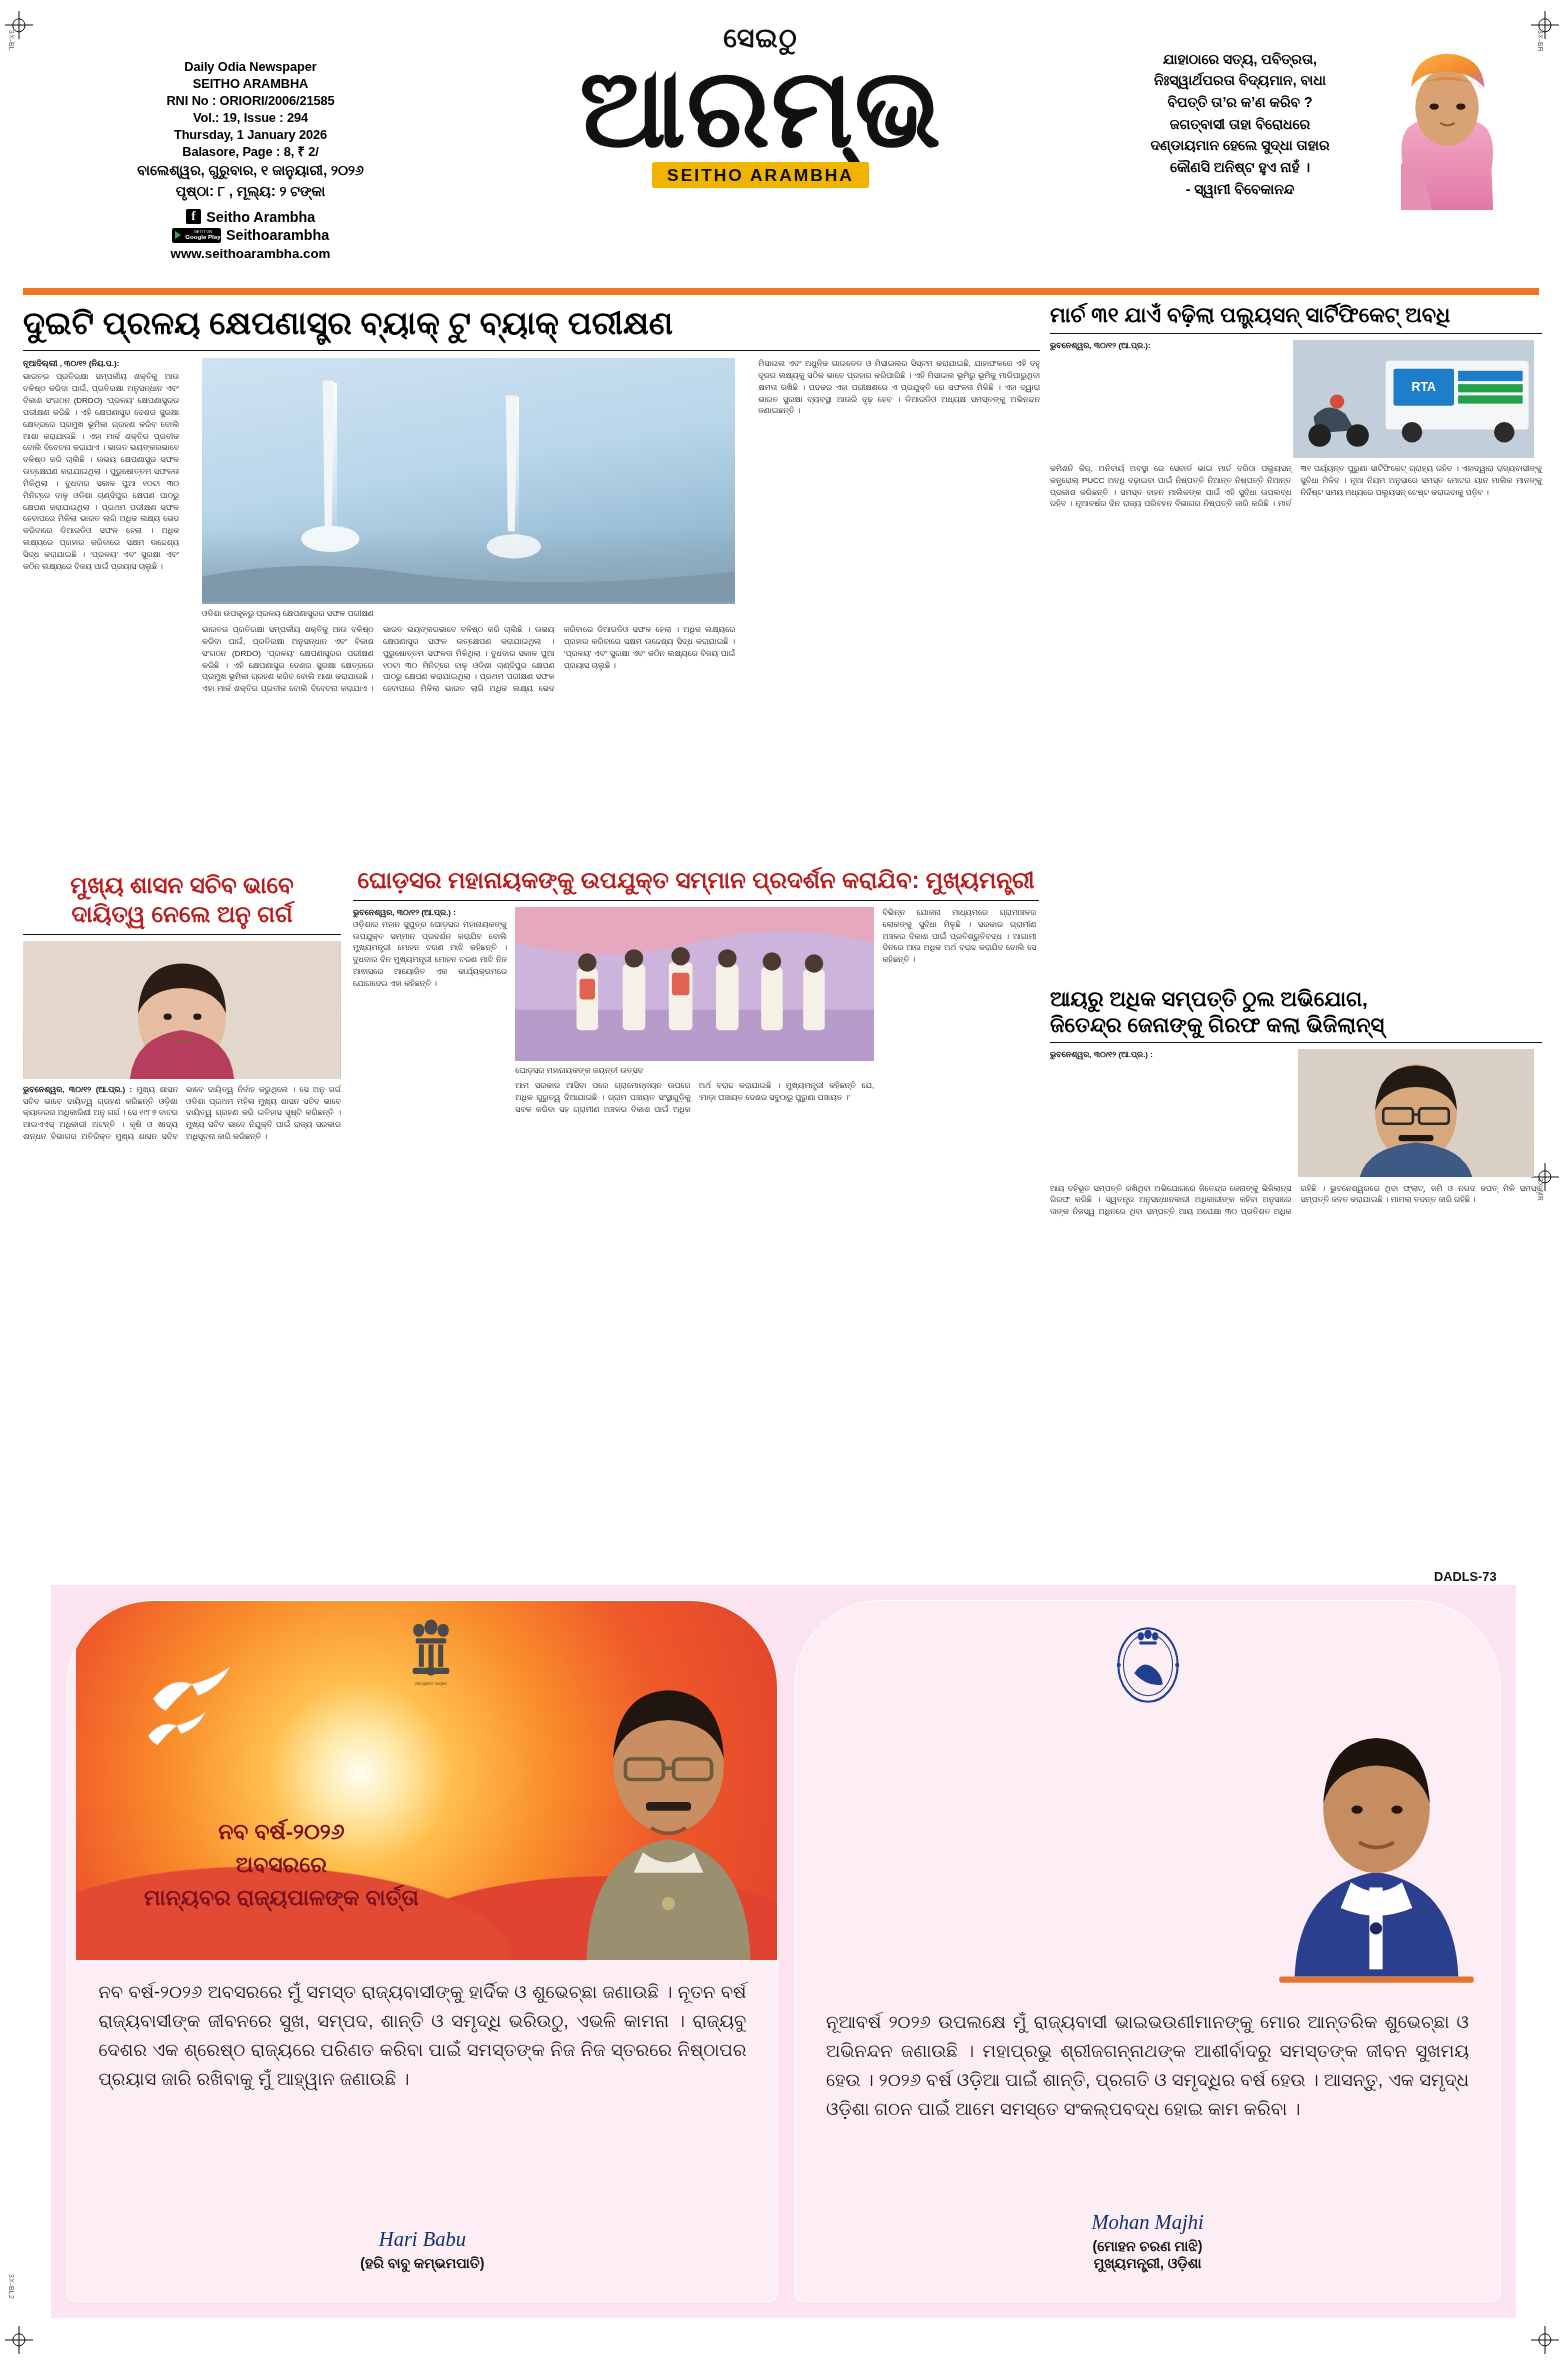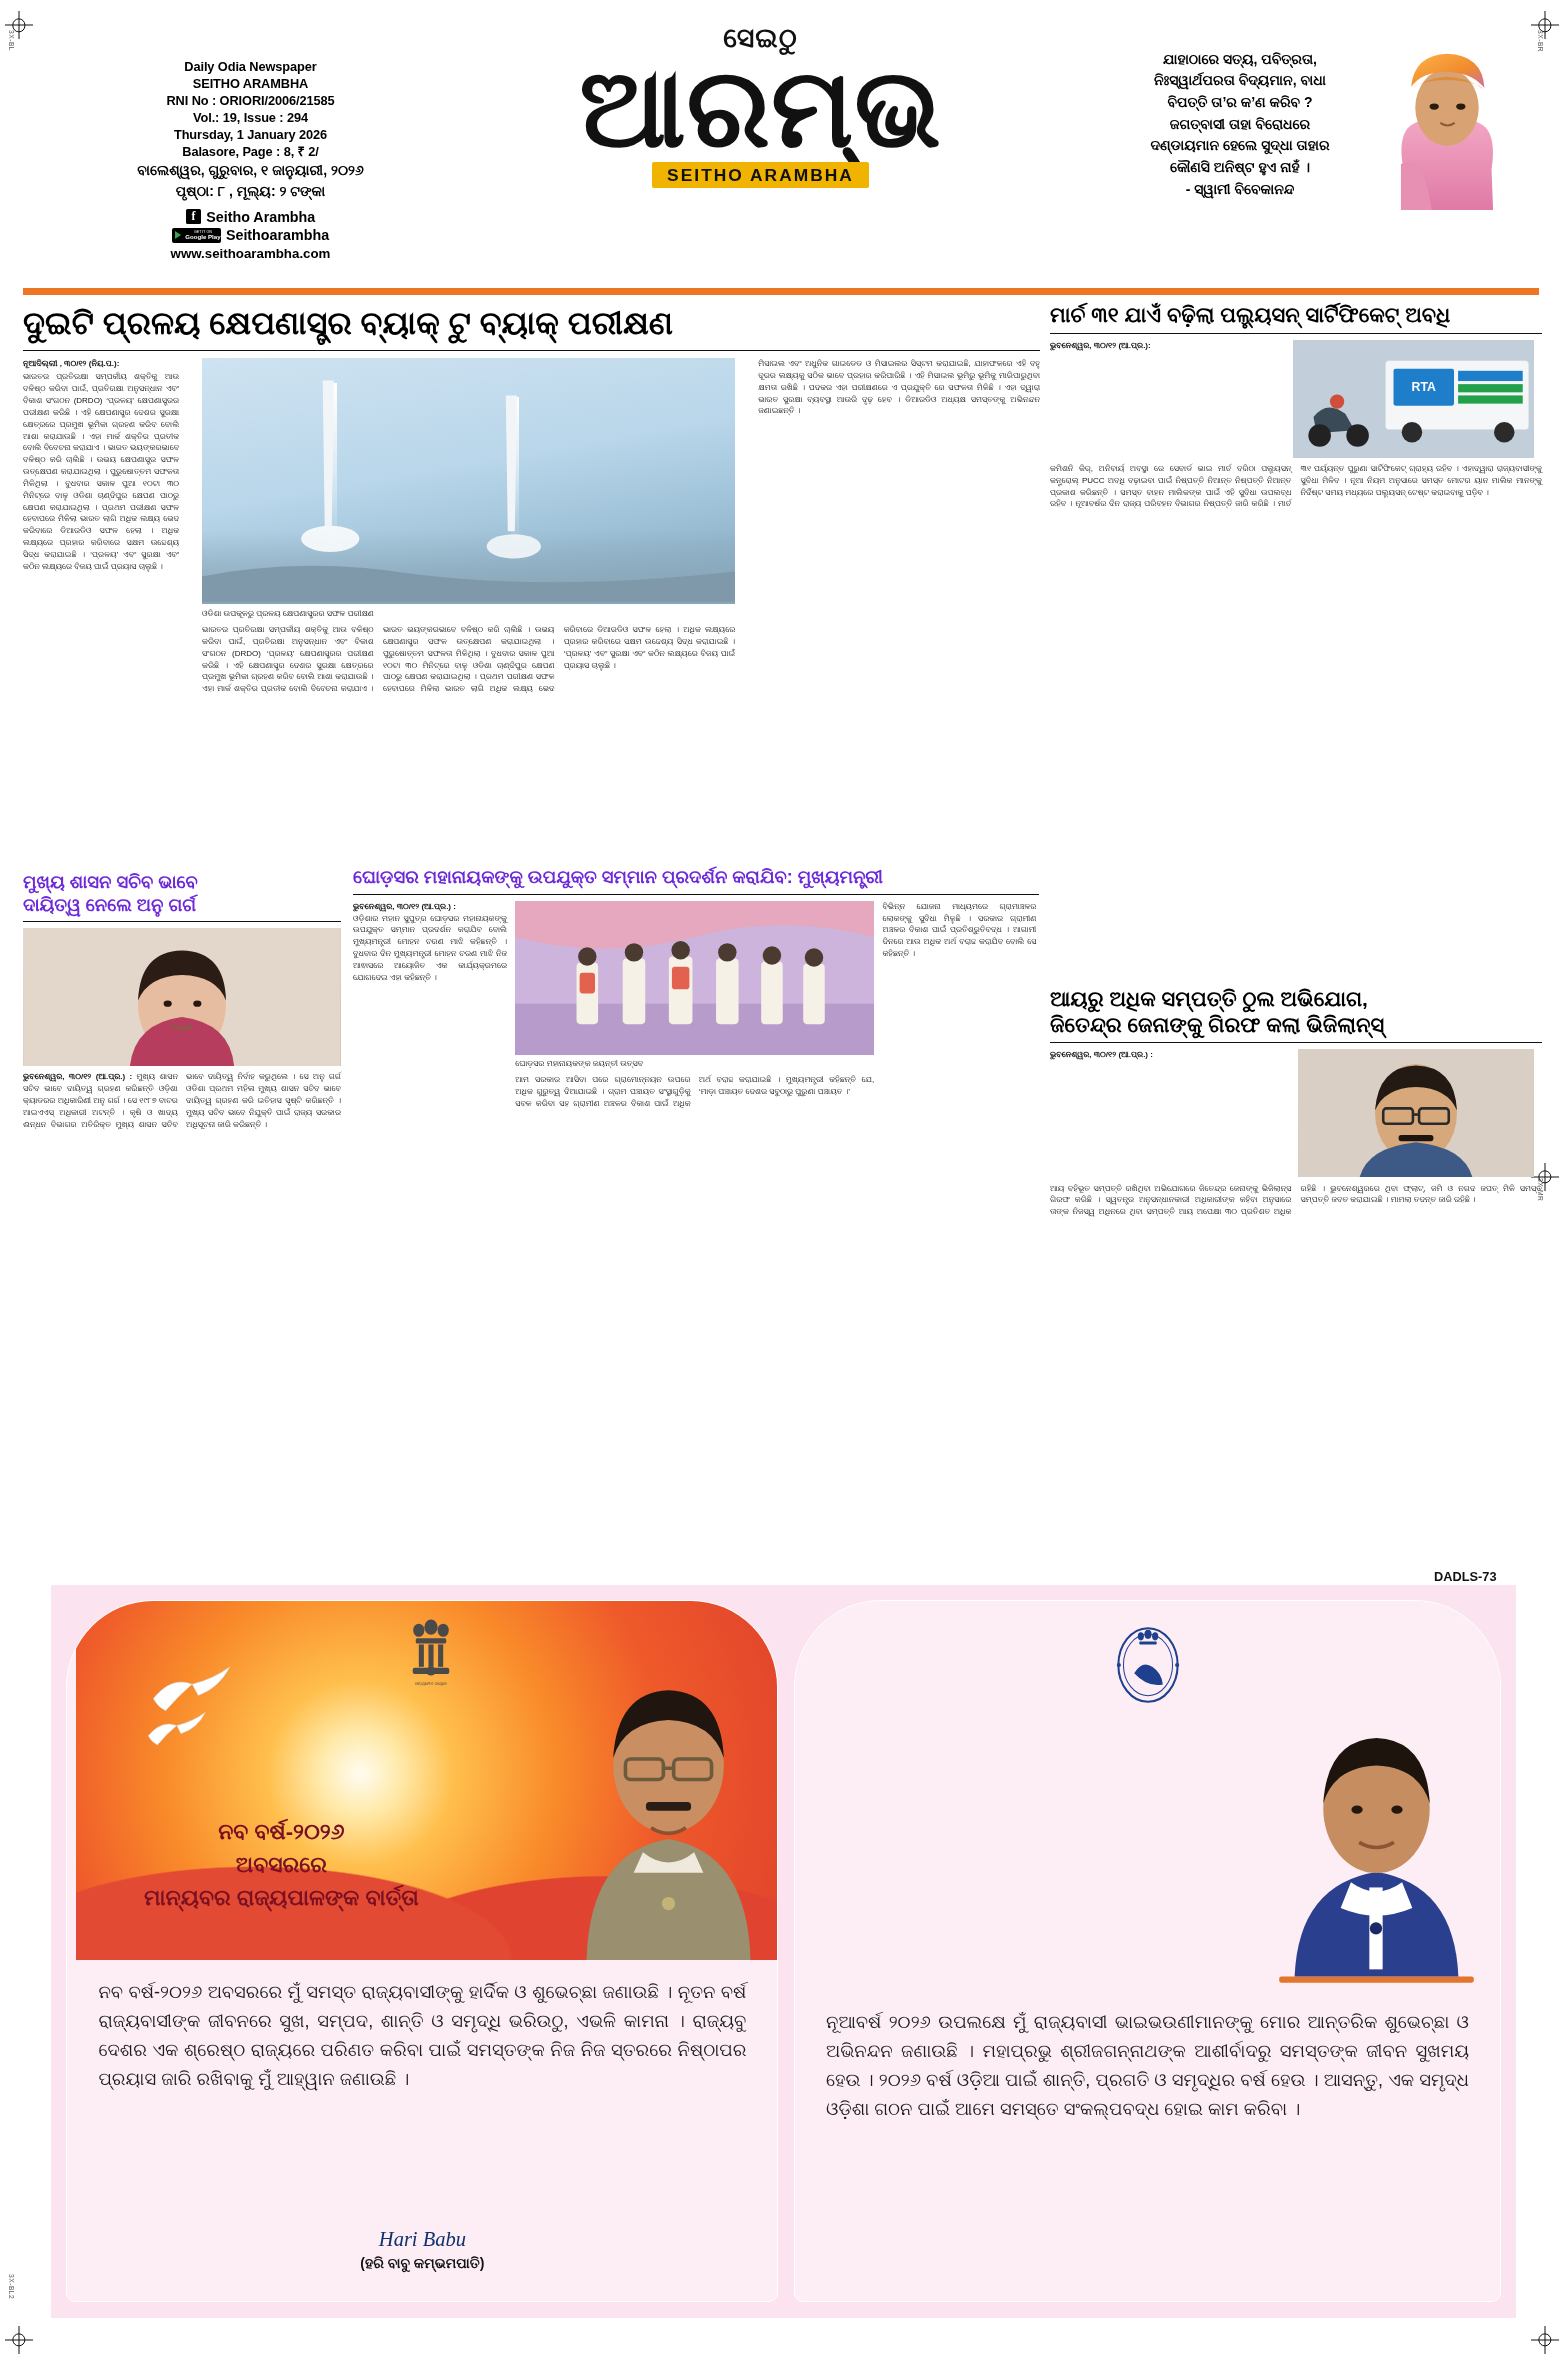--- a/index.html
+++ b/index.html
@@ -47,21 +47,21 @@
 
   .mh-right { position: absolute; left: 1081px; top: 28px; width: 318px; text-align: center;
     font-size: 14px; font-weight: bold; line-height: 1.55; color: #000; }
   .mh-portrait { position: absolute; left: 1383px; top: 20.5px; width: 128px; height: 169px; }
 
   .orange-rule { position: absolute; left: 23px; top: 288px; width: 1516px; height: 6.7px; background: #ee7623; }
 
   
   .h1 { font-size: 32px; font-weight: bold; line-height: 1.18; color: #000; }
   .h2 { font-size: 21px; font-weight: bold; line-height: 1.22; color: #000; }
-  .h3 { font-size: 18px; font-weight: bold; line-height: 1.25; color: #6d28d9; }
+  .h3 { font-size: 23px; font-weight: bold; line-height: 1.25; color: #b91c1c; text-align: center; }
   .body { font-size: 8px; line-height: 1.48; color: #111; text-align: justify; }
   .lead { font-weight: bold; }
   .hr-thin { height: 1px; background: #111; width: 100%; }
 
   .photo { background: #d8dde2; position: relative; overflow: hidden; }
 
   
   .pic-launch { background: linear-gradient(170deg,#cfe3f1 0%, #b9d6ea 45%, #9fc2d8 70%, #7da3bc 100%); }
   .pic-launch .trail { position: absolute; width: 7.2px; background: linear-gradient(to bottom,#fff,rgba(255,255,255,0)); }
   .pic-launch .smoke { position: absolute; bottom: 0; width: 100%; height: 30%;
@@ -446,17 +446,22 @@
           <ellipse cx="172" cy="208" rx="11" ry="8" fill="#241710"></ellipse>
           <ellipse cx="250" cy="208" rx="11" ry="8" fill="#241710"></ellipse>
           <path d="M176 272 q34 20 68 0" stroke="#8b5435" stroke-width="7" fill="none"></path>
           <circle cx="209" cy="440" r="12" fill="#1b2a66"></circle>
         </svg>
 
       </div>
 
       <div class="ad-body">ନୂଆବର୍ଷ ୨୦୨୬ ଉପଲକ୍ଷେ ମୁଁ ରାଜ୍ୟବାସୀ ଭାଇଭଉଣୀମାନଙ୍କୁ ମୋର ଆନ୍ତରିକ ଶୁଭେଚ୍ଛା ଓ ଅଭିନନ୍ଦନ ଜଣାଉଛି । ମହାପ୍ରଭୁ ଶ୍ରୀଜଗନ୍ନାଥଙ୍କ ଆଶୀର୍ବାଦରୁ ସମସ୍ତଙ୍କ ଜୀବନ ସୁଖମୟ ହେଉ । ୨୦୨୬ ବର୍ଷ ଓଡ଼ିଆ ପାଇଁ ଶାନ୍ତି, ପ୍ରଗତି ଓ ସମୃଦ୍ଧିର ବର୍ଷ ହେଉ । ଆସନ୍ତୁ, ଏକ ସମୃଦ୍ଧ ଓଡ଼ିଶା ଗଠନ ପାଇଁ ଆମେ ସମସ୍ତେ ସଂକଲ୍ପବଦ୍ଧ ହୋଇ କାମ କରିବା ।</div>
 
+      <div class="ad-sign">
+        <div class="ad-signimg">Mohan Majhi</div>
+        <div class="ad-signname">(ମୋହନ ଚରଣ ମାଝି)</div>
+        <div class="ad-signrole">ମୁଖ୍ୟମନ୍ତ୍ରୀ, ଓଡ଼ିଶା</div>
+      </div>
     </div>
   </div>
 
 </div>
 
 
 </body></html>

